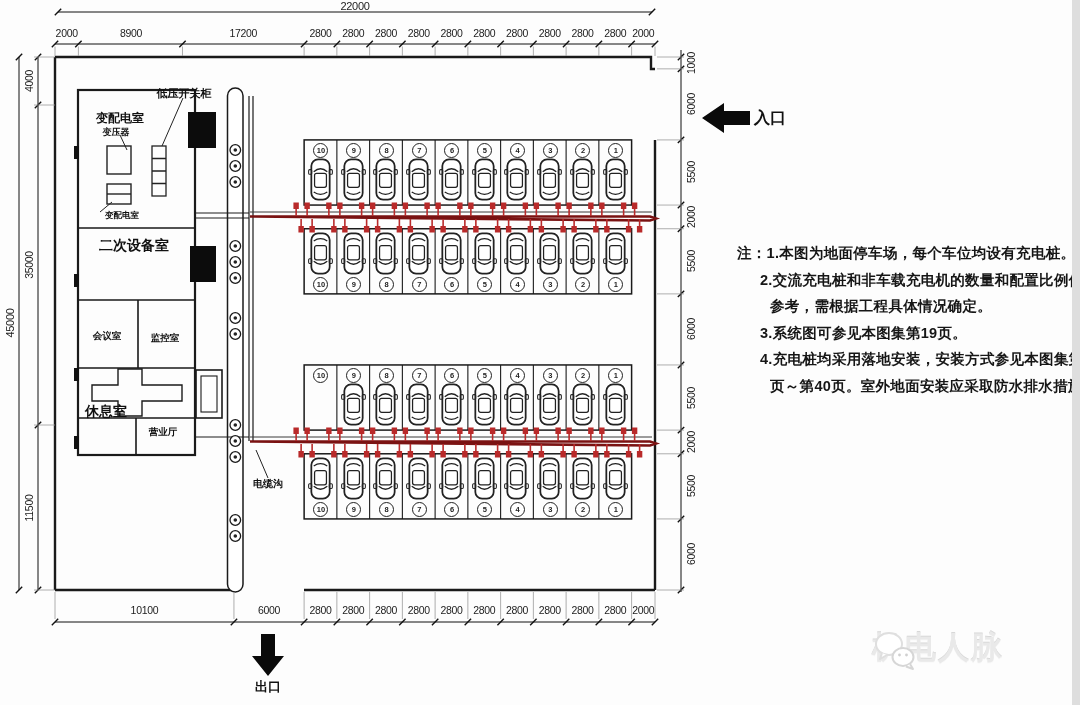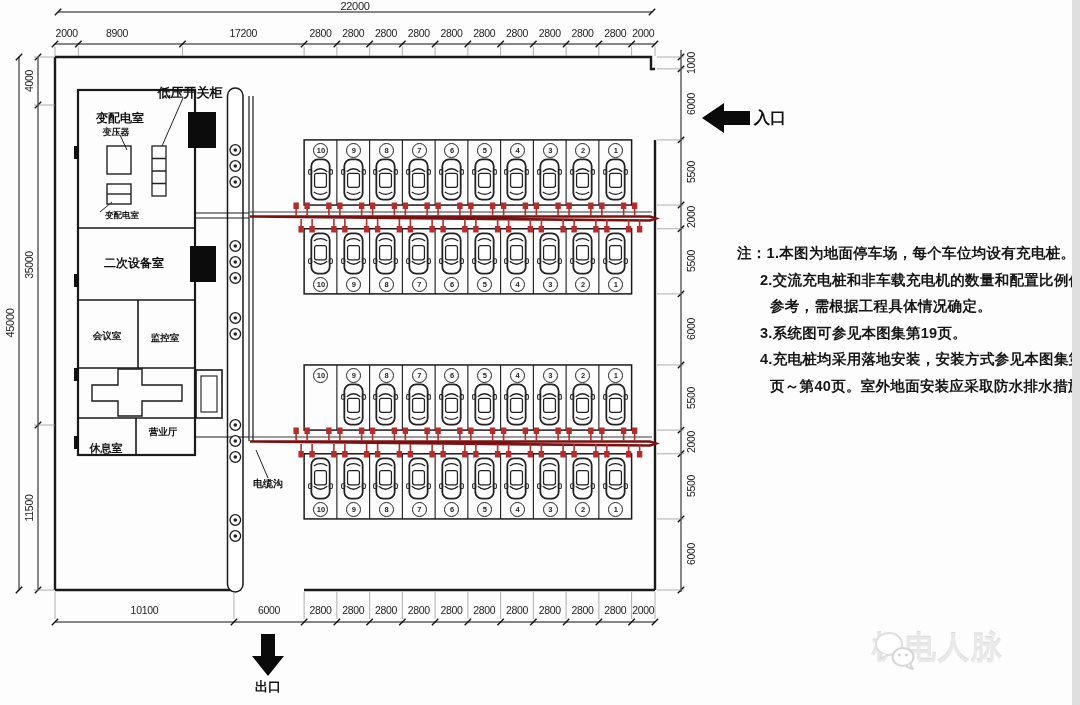--- a/index.html
+++ b/index.html
@@ -447,28 +447,28 @@
       <circle cx="235.3" cy="441" r="5.3" fill="#fff" stroke="#1a1a1a" stroke-width="1.3"></circle>
       <circle cx="235.3" cy="441" r="1.8" fill="#222"></circle>
       <circle cx="235.3" cy="457" r="5.3" fill="#fff" stroke="#1a1a1a" stroke-width="1.3"></circle>
       <circle cx="235.3" cy="457" r="1.8" fill="#222"></circle>
       <circle cx="235.3" cy="520" r="5.3" fill="#fff" stroke="#1a1a1a" stroke-width="1.3"></circle>
       <circle cx="235.3" cy="520" r="1.8" fill="#222"></circle>
       <circle cx="235.3" cy="536" r="5.3" fill="#fff" stroke="#1a1a1a" stroke-width="1.3"></circle>
       <circle cx="235.3" cy="536" r="1.8" fill="#222"></circle>
     </svg>
 
-  <div class="lbl" style="left:190px;top:93px;font-size:13px">低压开关柜</div>
+  <div class="lbl" style="left:184px;top:93px;font-size:11px">低压开关柜</div>
   <div class="lbl" style="left:120px;top:118px;font-size:12px">变配电室</div>
   <div class="lbl" style="left:116px;top:132px;font-size:9px">变压器</div>
   <div class="lbl" style="left:122px;top:216px;font-size:8.5px">变配电室</div>
-  <div class="lbl" style="left:134px;top:263px;font-size:12px">二次设备室</div>
+  <div class="lbl" style="left:134px;top:246px;font-size:14px">二次设备室</div>
   <div class="lbl" style="left:107px;top:336px;font-size:9.5px">会议室</div>
   <div class="lbl" style="left:165px;top:338px;font-size:9.5px">监控室</div>
-  <div class="lbl" style="left:106px;top:448px;font-size:11px">休息室</div>
+  <div class="lbl" style="left:106px;top:412px;font-size:14px">休息室</div>
   <div class="lbl" style="left:163px;top:432px;font-size:9.5px">营业厅</div>
   <div class="lbl" style="left:268px;top:484px;font-size:10px">电缆沟</div>
   <div class="lbl" style="left:770px;top:118px;font-size:16px">入口</div>
   <div class="lbl" style="left:268px;top:687px;font-size:13px">出口</div>
 
   <div class="dim" style="left:355px;top:6px;font-size:11px">22000</div>
   <div class="dim dimv" style="left:10px;top:323px;font-size:11px">45000</div>
 
   <div id="notes">
       <div class="note-line">注：1.本图为地面停车场，每个车位均设有充电桩。</div>
@@ -486,21 +486,21 @@
       <ellipse cx="31" cy="30" rx="10.5" ry="9" fill="#fff" stroke="#d6d6d6" stroke-width="2"></ellipse>
       <path d="M38 37 l3 5 -7 -2.5" fill="#fff" stroke="#d6d6d6" stroke-width="2" stroke-linejoin="round"></path>
       <circle cx="27.5" cy="28" r="1.4" fill="#d0d0d0"></circle>
       <circle cx="34.5" cy="28" r="1.4" fill="#d0d0d0"></circle>
     </svg>
     <span class="wm-text">机电人脉</span>
   </div>
 
   <div class="edge-strip"></div>
 <div class="dim" style="left: 66.6959px; top: 33px;">2000</div>
-    <div class="dim" style="left: 117px; top: 33px; text-align: center;">8900</div>
+    <div class="dim" style="left: 131px; top: 33px; text-align: center;">8900</div>
     <div class="dim" style="left: 243.304px; top: 33px;">17200</div>
     <div class="dim" style="left: 320.497px; top: 33px;">2800</div>
     <div class="dim" style="left: 353.246px; top: 33px;">2800</div>
     <div class="dim" style="left: 385.994px; top: 33px;">2800</div>
     <div class="dim" style="left: 418.743px; top: 33px;">2800</div>
     <div class="dim" style="left: 451.491px; top: 33px;">2800</div>
     <div class="dim" style="left: 484.24px; top: 33px;">2800</div>
     <div class="dim" style="left: 516.988px; top: 33px;">2800</div>
     <div class="dim" style="left: 549.737px; top: 33px;">2800</div>
     <div class="dim" style="left: 582.485px; top: 33px;">2800</div>

